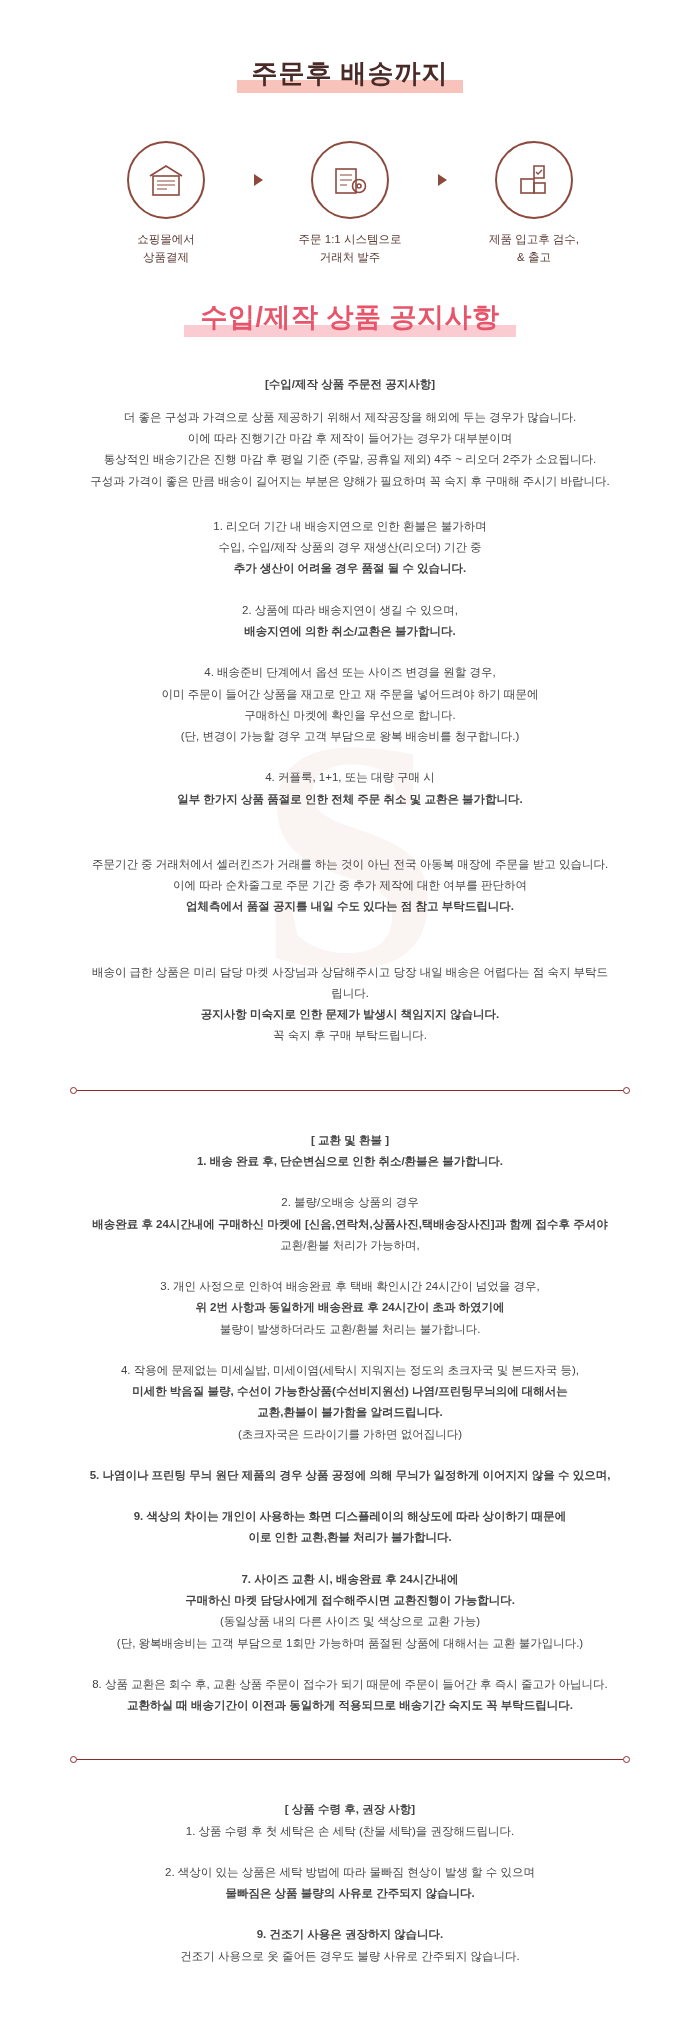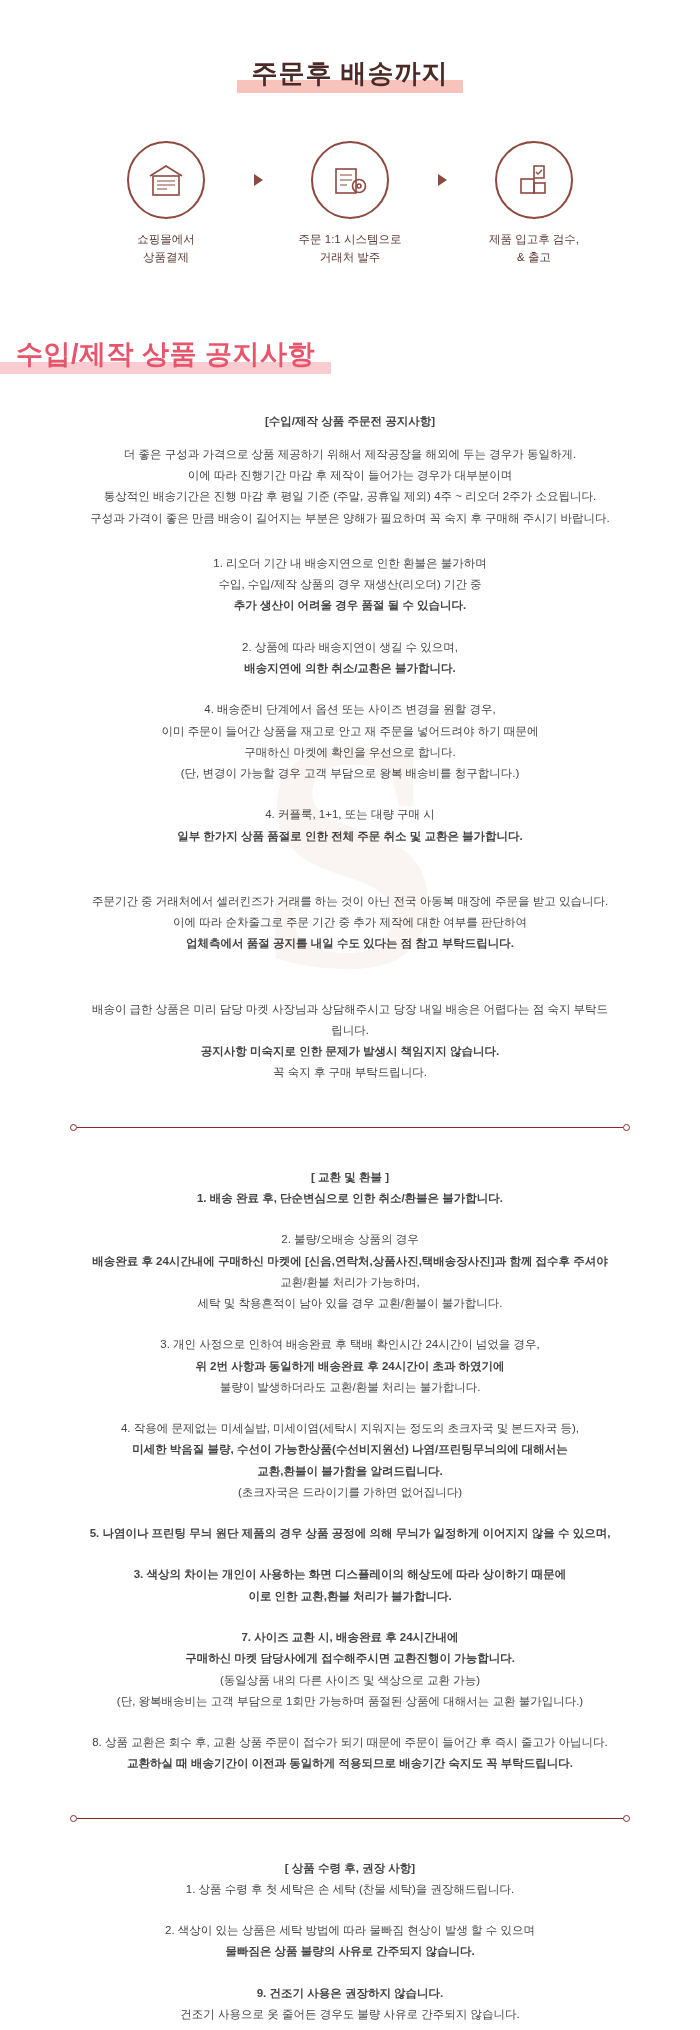--- a/index.html
+++ b/index.html
@@ -99,22 +99,22 @@
   .arrow .tri {
     width: 0; height: 0;
     margin: 0 auto;
     border-left: 9px solid #8c4a3f;
     border-top: 6px solid transparent;
     border-bottom: 6px solid transparent;
   }
 
   
   .main-heading-wrap {
-    text-align: left;
-    margin-top: 67px;
+    text-align: center;
+    margin-top: 30px;
   }
   .main-heading {
     display: inline-block;
     position: relative;
     font-size: 27px;
     font-weight: bold;
     color: #e8556b;
     letter-spacing: 0.5px;
     padding: 2px 16px 5px 16px;
   }
@@ -253,21 +253,21 @@
 
     <div class="main-heading-wrap">
       <div class="main-heading">
         <span class="hl"></span>
         <span>수입/제작 상품 공지사항</span>
       </div>
     </div>
 
     <div class="block">
       <p class="sec-title">[수입/제작 상품 주문전 공지사항]</p>
-      <p>더 좋은 구성과 가격으로 상품 제공하기 위해서 제작공장을 해외에 두는 경우가 동일하게.</p>
+      <p>더 좋은 구성과 가격으로 상품 제공하기 위해서 제작공장을 해외에 두는 경우가 많습니다.</p>
       <p>이에 따라 진행기간 마감 후 제작이 들어가는 경우가 대부분이며</p>
       <p>통상적인 배송기간은 진행 마감 후 평일 기준 (주말, 공휴일 제외) 4주 ~ 리오더 2주가 소요됩니다.</p>
       <p>구성과 가격이 좋은 만큼 배송이 길어지는 부분은 양해가 필요하며 꼭 숙지 후 구매해 주시기 바랍니다.</p>
 
       <div class="gap-md"></div>
 
       <div class="item">
         <p>1. 리오더 기간 내 배송지연으로 인한 환불은 불가하며</p>
         <p>수입, 수입/제작 상품의 경우 재생산(리오더) 기간 중</p>
         <p class="red">추가 생산이 어려울 경우 품절 될 수 있습니다.</p>
@@ -317,42 +317,41 @@
       <p class="sec-head">[ 교환 및 환불 ]</p>
 
       <div class="item">
         <p class="red">1. 배송 완료 후, 단순변심으로 인한 취소/환불은 불가합니다.</p>
       </div>
 
       <div class="item">
         <p>2. 불량/오배송 상품의 경우</p>
         <p class="red">배송완료 후 24시간내에 구매하신 마켓에 [신음,연락처,상품사진,택배송장사진]과 함께 접수후 주셔야</p>
         <p>교환/환불 처리가 가능하며,</p>
-        <p>세탁 및 착용흔적이 남아 있을 경우 교환/환불이 불가합니다.</p>
       </div>
 
       <div class="item">
         <p>3. 개인 사정으로 인하여 배송완료 후 택배 확인시간 24시간이 넘었을 경우,</p>
         <p class="red">위 2번 사항과 동일하게 배송완료 후 24시간이 초과 하였기에</p>
         <p>불량이 발생하더라도 교환/환불 처리는 불가합니다.</p>
       </div>
 
       <div class="item">
         <p>4. 작용에 문제없는 미세실밥, 미세이염(세탁시 지워지는 정도의 초크자국 및 본드자국 등),</p>
         <p class="red">미세한 박음질 불량, 수선이 가능한상품(수선비지원선) 나염/프린팅무늬의에 대해서는</p>
         <p class="red">교환,환불이 불가함을 알려드립니다.</p>
         <p>(초크자국은 드라이기를 가하면 없어집니다)</p>
       </div>
 
       <div class="item">
         <p class="red">5. 나염이나 프린팅 무늬 원단 제품의 경우 상품 공정에 의해 무늬가 일정하게 이어지지 않을 수 있으며,</p>
       </div>
 
       <div class="item">
-        <p class="red">3. 색상의 차이는 개인이 사용하는 화면 디스플레이의 해상도에 따라 상이하기 때문에</p>
+        <p class="red">9. 색상의 차이는 개인이 사용하는 화면 디스플레이의 해상도에 따라 상이하기 때문에</p>
         <p class="red">이로 인한 교환,환불 처리가 불가합니다.</p>
       </div>
 
       <div class="item">
         <p class="red">7. 사이즈 교환 시, 배송완료 후 24시간내에</p>
         <p class="red">구매하신 마켓 담당사에게 접수해주시면 교환진행이 가능합니다.</p>
         <p>(동일상품 내의 다른 사이즈 및 색상으로 교환 가능)</p>
         <p>(단, 왕복배송비는 고객 부담으로 1회만 가능하며 품절된 상품에 대해서는 교환 불가입니다.)</p>
       </div>
 

